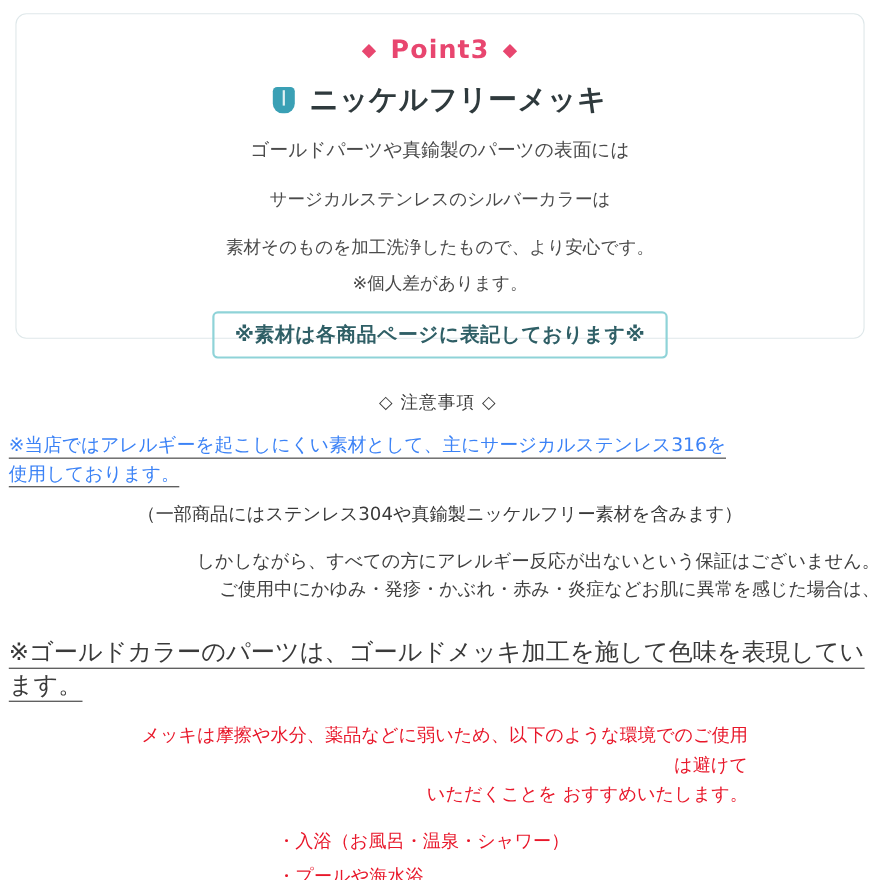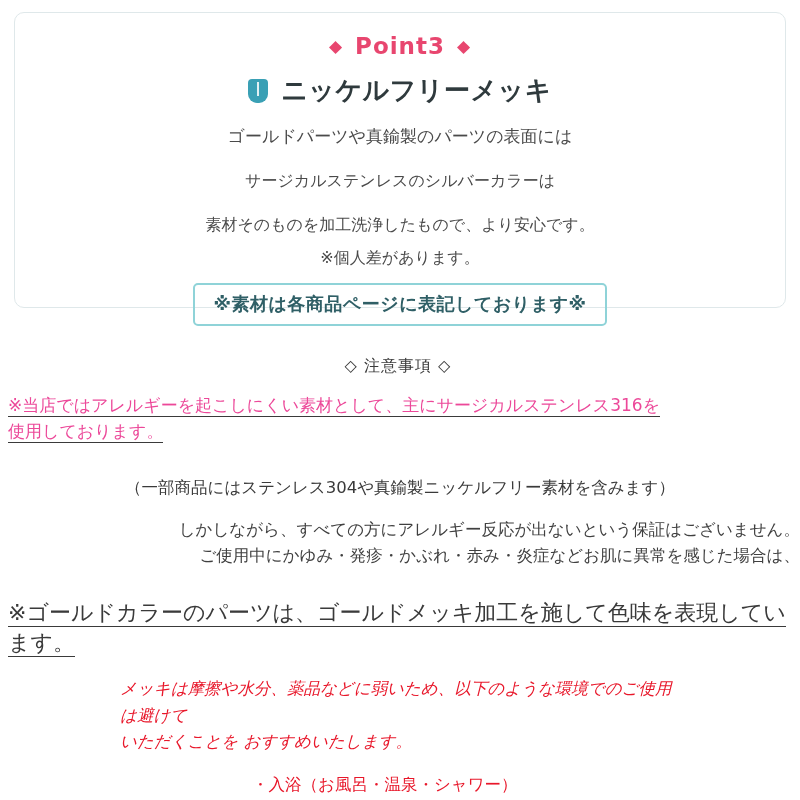--- a/index.html
+++ b/index.html
@@ -140,54 +140,53 @@
     position: absolute;
     left: 0;
     top: 392px;
     width: 800px;
   }
   .para {
     margin: 0 0 0 0;
     padding: 0 8px;
     font-size: 17px;
     line-height: 1.55;
-    color: #ec4899;
+    color: #3b82f6;
   }
   .ul-text {
     border-bottom: 1.5px solid #3a3a3a;
     display: inline;
     padding-bottom: 1px;
   }
   .sub-paren {
-    margin-top: 32px;
+    margin-top: 12px;
     text-align: center;
     font-size: 16.5px;
     color: #3a3a3a;
   }
   .red-block {
     margin-top: 18px;
     text-align: right;
     color: #404040;
     font-size: 16.5px;
     line-height: 1.62;
   }
   .gold-line {
     margin-top: 28px;
     padding: 0 8px;
     font-size: 22px;
     color: #3a3a3a;
   }
   .red-block2 {
     margin-top: 18px;
-    text-align: left;
+    text-align: right;
     color: #e8172a;
     font-size: 16.5px;
     line-height: 1.6;
     padding: 0 120px;
-    font-style: italic;
   }
   .bullets {
     margin-top: 14px;
     padding-left: 252px;
     color: #e8172a;
     font-size: 16.5px;
     line-height: 1.95;
   }
   .bullets div { white-space: nowrap; }
 </style>

